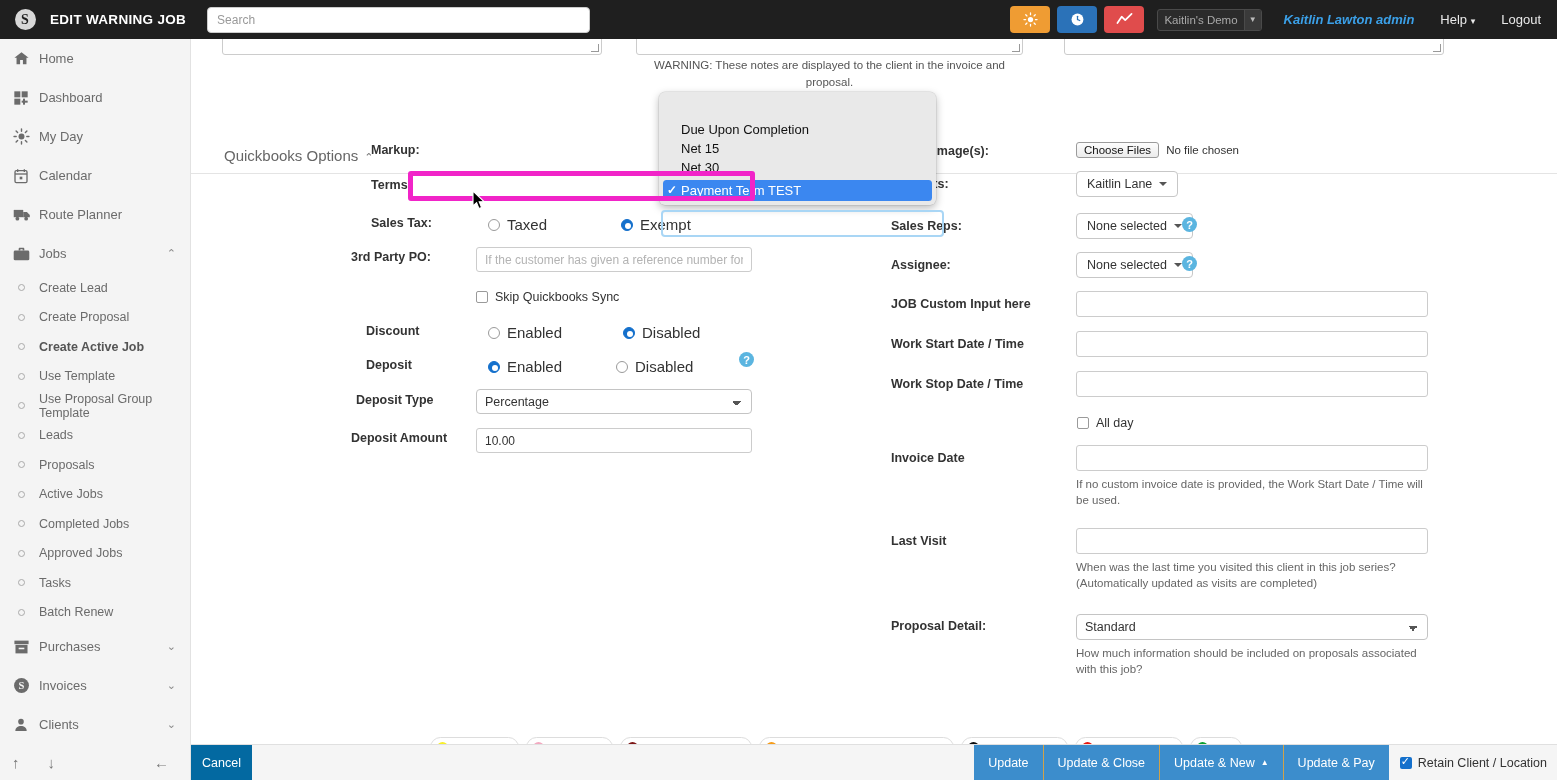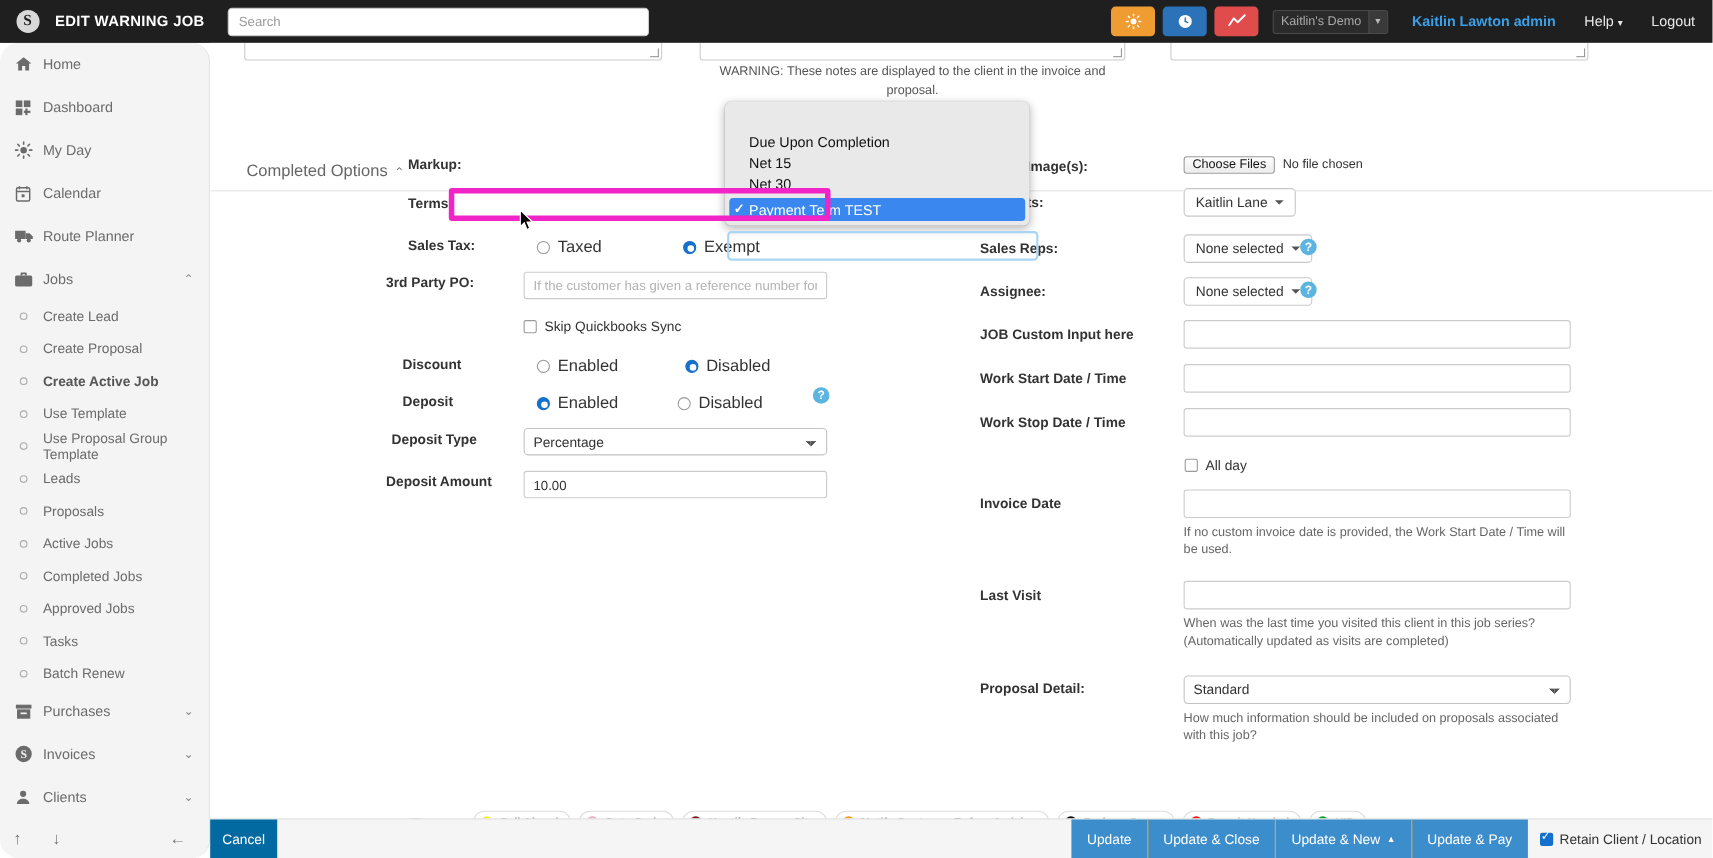--- a/index.html
+++ b/index.html
@@ -53,32 +53,31 @@
     display:flex; align-items:center; max-width:86px; overflow:hidden;
     white-space:nowrap;
   }
   .demo-select .caret {
     width:17px; background:#3a3a3a; border-left:1px solid #4a4a4a;
     display:flex; align-items:center; justify-content:center;
     color:#bbb; font-size:8px;
   }
   .user-link {
     color:#3ba0e8; font-weight:bold; font-size:13px;
-    margin-left:22px; cursor:pointer; white-space:nowrap;
+    margin-left:22px; cursor:pointer; white-space:nowrap;font-style:italic;
   }
   .top-link {
     color:#e9e9e9; font-size:13px; margin-left:26px; cursor:pointer; white-space:nowrap;
   }
 
   
   .sidebar {
     position:absolute; left:0; top:39px; width:191px; height:741px;
     background:#f4f4f4; border-right:1px solid #e2e2e2;
     overflow:hidden;
-    border-radius:17px;
   }
   .nav-item {
     display:flex; align-items:center; height:39px; padding-left:13px;
     color:#6b6b6b; font-size:13px; cursor:pointer;
   }
   .nav-item .ico {
     width:26px; display:flex; align-items:center; color:#6b6b6b; flex:0 0 26px;
   }
   .nav-item .label { flex:1; }
   .nav-item .chev { margin-right:14px; color:#8a8a8a; font-size:11px; }
@@ -521,21 +520,21 @@
 
 <div class="main">
 
   <div class="ta ta1"></div>
   <div class="ta ta2"></div>
   <div class="ta ta3"></div>
 
   <div class="warn">WARNING: These notes are displayed to the client in the invoice and proposal.</div>
 
   <div class="addopt">
-    <span>Completed Options</span><span class="chev">⌃</span>
+    <span>Quickbooks Options</span><span class="chev">⌃</span>
   </div>
   <div class="hr"></div>
 
   <div class="lbl" style="left:180px; top:104px; width:80px;">Markup:</div>
   <div class="lbl" style="left:180px; top:139px; width:80px;">Terms:</div>
   <div class="lbl" style="left:180px; top:177px; width:80px;">Sales Tax:</div>
 
   <div class="radio-wrap" style="left:297px; top:177px;">
     <span class="rad"></span>
     <span>Taxed</span>

